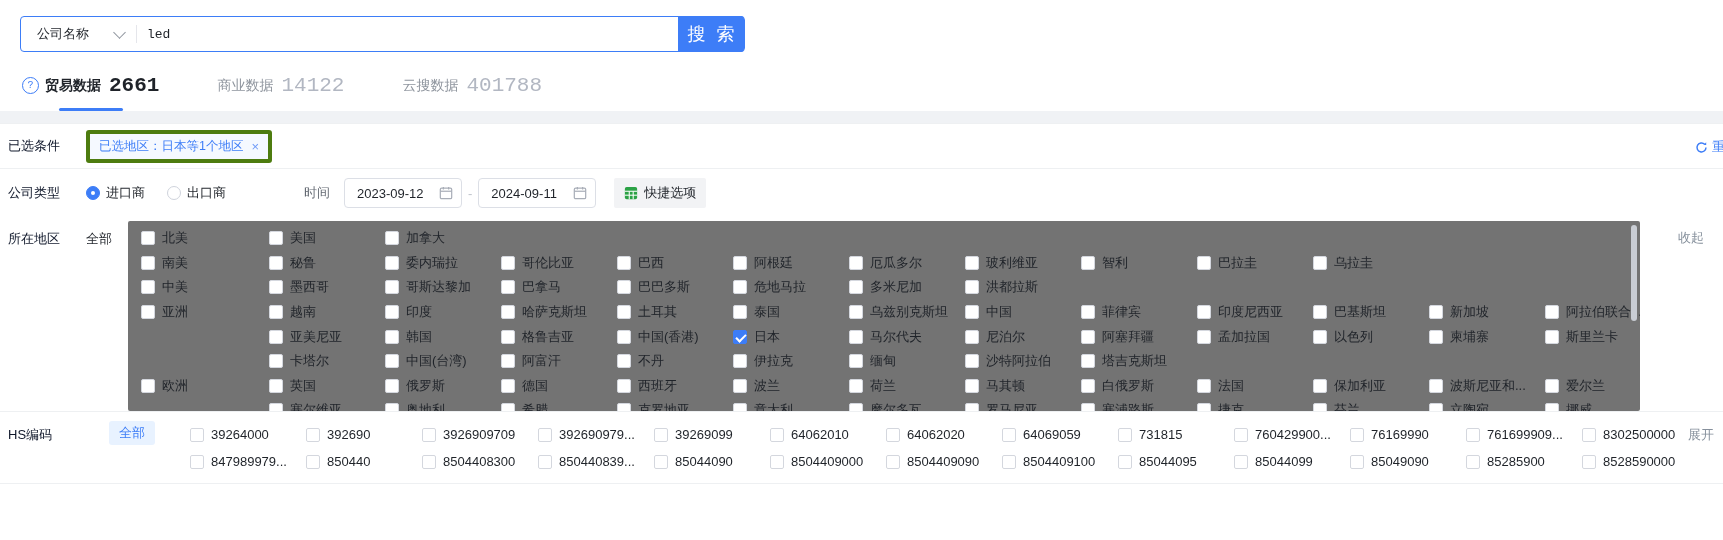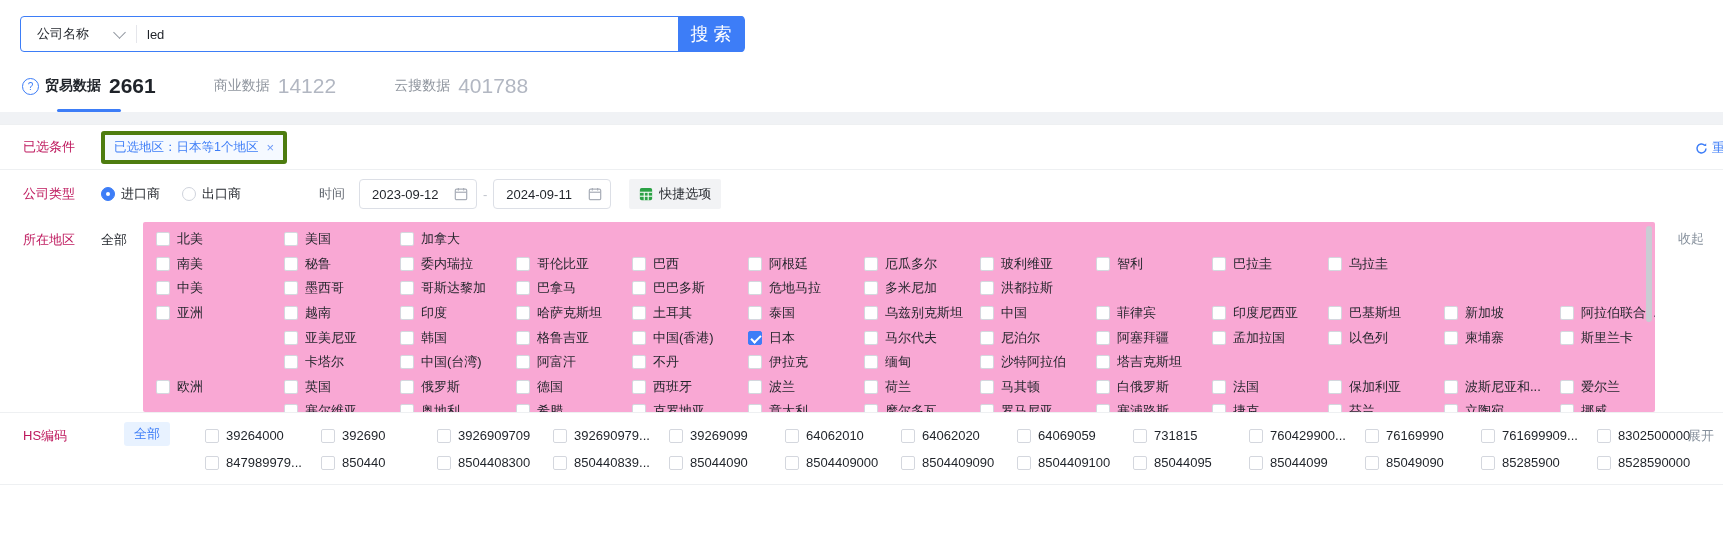--- a/index.html
+++ b/index.html
@@ -1,21 +1,21 @@
 <!DOCTYPE html>
 <html><head>
 <meta charset="utf-8">
 <style>
   html,body{margin:0;padding:0;}
   body{
     width:1723px;height:540px;overflow:hidden;background:#fff;
     font-family:"Liberation Sans","DejaVu Sans",sans-serif;
     color:#1f2329;font-size:13px;position:relative;
   }
-  .topbar{background:#fff;padding:16px 0 0 20px;}
+  .topbar{background:#fff;padding:16px 0 0 20px;font-family:Liberation Mono, monospace;}
   .search-box{
     display:flex;align-items:center;width:725px;height:36px;
     border:1px solid #3d7df7;border-radius:4px;box-sizing:border-box;background:#fff;
   }
   .dd{display:flex;align-items:center;gap:26px;padding:0 12px 0 16px;cursor:pointer;}
   .dd-label{color:#1f2329;}
   .chev{width:8px;height:8px;border-right:1.5px solid #8f959e;border-bottom:1.5px solid #8f959e;transform:rotate(45deg);margin-top:-4px;}
   .vsep{width:1px;height:18px;background:#e5e6eb;}
   .search-input{flex:1;border:none;outline:none;font-size:13px;padding:0 10px;color:#1f2329;font-family:inherit;background:transparent;}
   .search-btn{
@@ -34,21 +34,21 @@
   .tab.active .tab-count{color:#1f2329;font-weight:bold;}
   .tab.active::after{
     content:"";position:absolute;left:50%;transform:translateX(-50%);bottom:-14px;
     width:64px;height:3px;background:#3d7df7;border-radius:2px;
   }
   .gap{height:12px;background:#f0f2f5;}
   .panel{background:#fff;}
   .p-title{padding:13px 20px 11px;font-size:14px;font-weight:bold;color:#1f2329;}
   .hr{height:1px;background:#eef0f2;}
   .row{display:flex;align-items:center;position:relative;}
-  .row-label{width:78px;flex:none;padding-left:23px;color:#be185d;}
+  .row-label{width:78px;flex:none;padding-left:8px;color:#0f172a;}
   .selected-row{height:44px;}
   .tag{
     display:inline-flex;align-items:center;gap:8px;border:4px solid #4d7c0f;color:#3d7df7;
     background:#f5f9ff;border-radius:3px;padding:4px 9px;font-size:12.5px;
   }
   .tag-x{color:#6f9bf8;cursor:pointer;font-size:13px;line-height:1;}
   .reset{position:absolute;left:1695px;top:14px;display:flex;align-items:center;gap:4px;color:#3d7df7;cursor:pointer;white-space:nowrap;}
   .company-row{height:48px;}
   .radios{display:flex;align-items:center;gap:22px;}
   .radio-item{display:flex;align-items:center;gap:6px;cursor:pointer;}
@@ -64,21 +64,21 @@
   .cal-icon{width:14px;height:14px;flex:none;}
   .quick-btn{
     display:flex;align-items:center;gap:6px;margin-left:18px;background:#f2f3f5;border:none;
     border-radius:2px;padding:0 10px;height:30px;font-size:13px;color:#1f2329;cursor:pointer;font-family:inherit;
   }
   .grid-ic{width:14px;height:14px;flex:none;}
   .region-row{align-items:flex-start;padding-top:4px;}
   .region-row .row-label{padding-top:9px;font-family:Liberation Mono, monospace;}
   .all-plain{width:42px;flex:none;padding-top:9px;color:#1f2329;cursor:pointer;}
   .region-box{
-    width:1512px;height:190px;background:#f9a8d4;overflow:hidden;position:relative;
+    width:1512px;height:190px;background:#737373;overflow:hidden;position:relative;
     padding:5px 0 0 13px;box-sizing:border-box;border-radius:2px;flex:none;
   }
   .rg-row{display:flex;height:24.6px;align-items:center;}
   .rg-cell{display:flex;align-items:center;gap:7px;flex:none;cursor:pointer;overflow:hidden;white-space:nowrap;}
   .rg-cell.cont{width:128px;}
   .rg-cell.ctry{width:116px;}
   .cb{width:14px;height:14px;border:1px solid #d4d7de;border-radius:2px;background:#fff;box-sizing:border-box;flex:none;position:relative;}
   .cb.checked{background:#3d7df7;border-color:#3d7df7;}
   .cb.checked::after{
     content:"";position:absolute;left:4px;top:1px;width:4px;height:8px;

